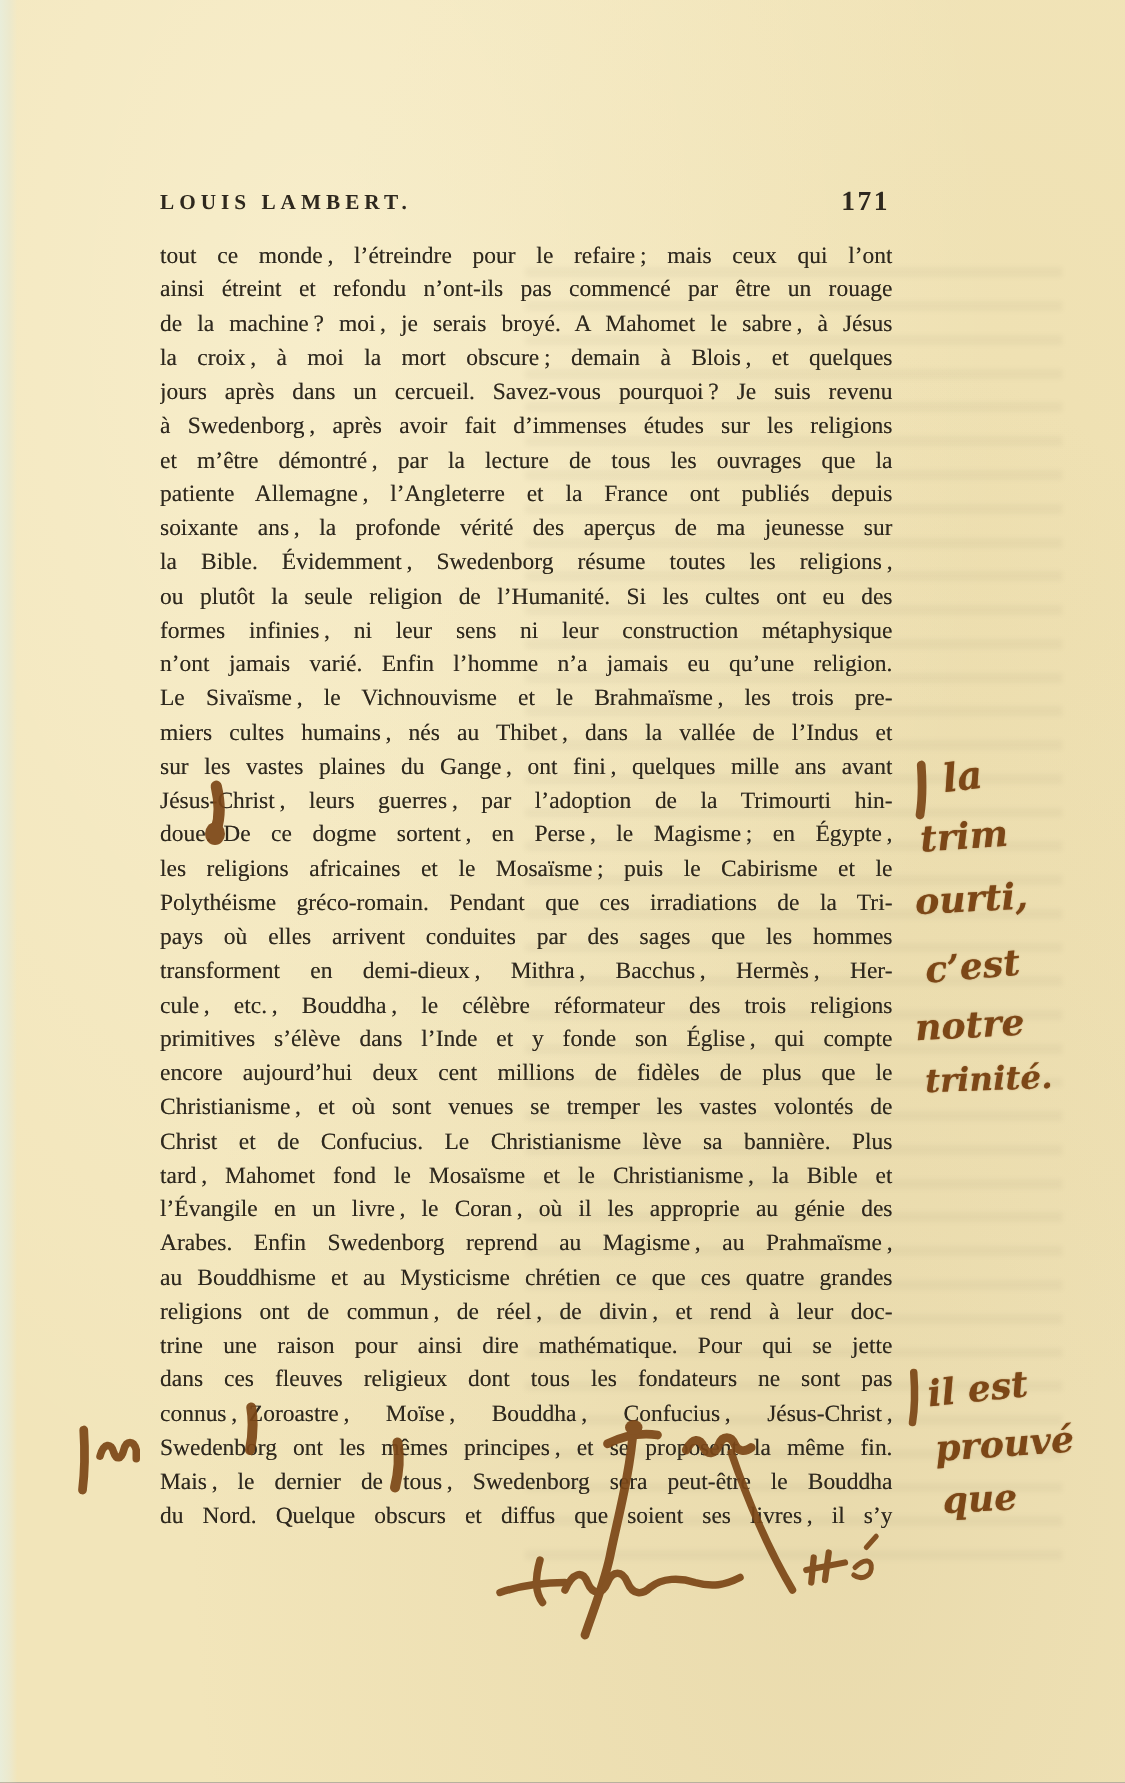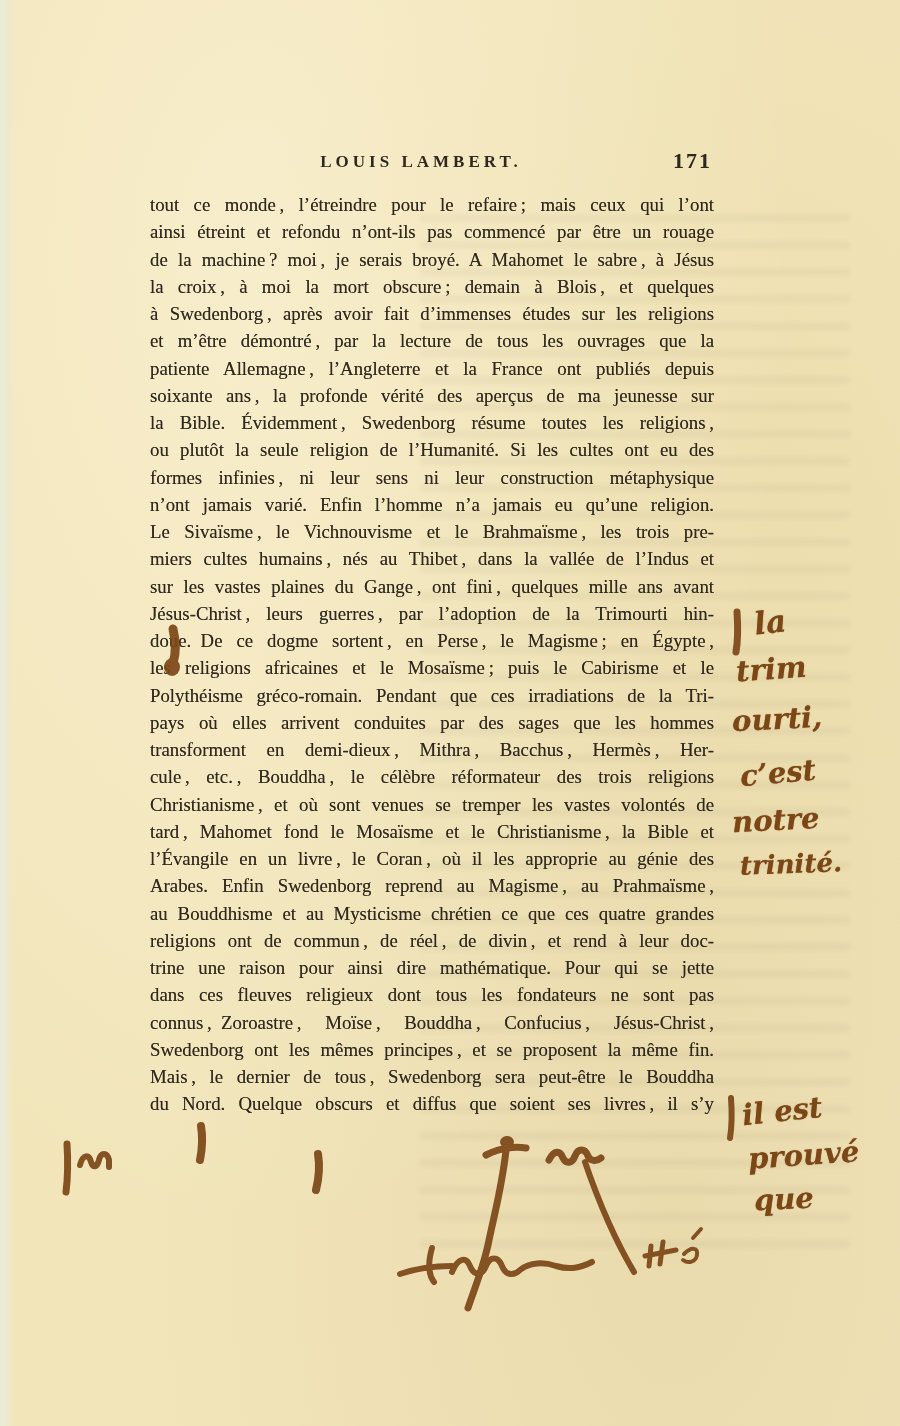--- a/index.html
+++ b/index.html
@@ -11,27 +11,27 @@
       radial-gradient(ellipse at 75% 85%, rgba(203,182,126,.22), rgba(203,182,126,0) 55%),
       radial-gradient(ellipse at 85% 30%, rgba(231,214,160,.35), rgba(231,214,160,0) 50%);
     font-family:"Liberation Serif", serif;
   }
   .edge-left{position:absolute;left:0;top:0;width:14px;height:100%;
     background:linear-gradient(90deg,#e9edd9 0%,#ece9cd 55%,rgba(236,233,205,0) 100%);}
   .showthrough{position:absolute;left:420px;top:200px;width:430px;height:1050px;opacity:.05;
     background:repeating-linear-gradient(180deg, transparent 0 14px, #6b6348 14px 22px, transparent 22px 27px);
     filter:blur(2px);}
   .header{position:absolute;left:128px;top:152px;width:586px;height:30px;color:#2e281e;}
-  .running-title{position:absolute;left:0;right:0;text-align:center;
+  .running-title{position:absolute;left:0;right:0;text-align:left;
     font-size:17px;font-weight:bold;letter-spacing:4px;}
   .page-number{position:absolute;right:2px;top:-4px;font-size:22px;letter-spacing:2px;font-weight:bold;font-family:Liberation Serif, serif;}
   .body-text{position:absolute;left:128px;top:191px;width:586px;color:#2e281e;
     font-size:18.8px;}
   .text-line{height:27.25px;line-height:27.25px;text-align:justify;text-align-last:justify;
-    overflow:hidden;white-space:normal;text-shadow:0 0 .5px rgba(46,40,30,.55);margin-left:22px;}
+    overflow:hidden;white-space:normal;text-shadow:0 0 .5px rgba(46,40,30,.55);}
   .ink-overlay{position:absolute;left:0;top:0;width:900px;height:1426px;pointer-events:none;}
   .margin-note{position:absolute;color:#7c4717;}
   .hand{position:absolute;font-family:"DejaVu Serif", serif;font-style:italic;font-weight:bold;
     color:#7c4717;white-space:nowrap;text-shadow:0 0 1px rgba(124,71,23,.7);}
 </style>
 </head>
 <body>
 
 <div class="page">
   <div class="edge-left"></div>
@@ -40,39 +40,43 @@
   <div class="header">
     <div class="running-title">LOUIS LAMBERT.</div>
     <div class="page-number">171</div>
   </div>
 
   <div class="body-text">
       <div class="text-line">tout ce monde , l’étreindre pour le refaire ; mais ceux qui l’ont</div>
       <div class="text-line">ainsi étreint et refondu n’ont-ils pas commencé par être un rouage</div>
       <div class="text-line">de la machine ? moi , je serais broyé. A Mahomet le sabre , à Jésus</div>
       <div class="text-line">la croix , à moi la mort obscure ; demain à Blois , et quelques</div>
+      <div class="text-line">jours après dans un cercueil. Savez-vous pourquoi ? Je suis revenu</div>
       <div class="text-line">à Swedenborg , après avoir fait d’immenses études sur les religions</div>
       <div class="text-line">et m’être démontré , par la lecture de tous les ouvrages que la</div>
       <div class="text-line">patiente Allemagne , l’Angleterre et la France ont publiés depuis</div>
       <div class="text-line">soixante ans , la profonde vérité des aperçus de ma jeunesse sur</div>
       <div class="text-line">la Bible. Évidemment , Swedenborg résume toutes les religions ,</div>
       <div class="text-line">ou plutôt la seule religion de l’Humanité. Si les cultes ont eu des</div>
       <div class="text-line">formes infinies , ni leur sens ni leur construction métaphysique</div>
       <div class="text-line">n’ont jamais varié. Enfin l’homme n’a jamais eu qu’une religion.</div>
       <div class="text-line">Le Sivaïsme , le Vichnouvisme et le Brahmaïsme , les trois pre-</div>
       <div class="text-line">miers cultes humains , nés au Thibet , dans la vallée de l’Indus et</div>
       <div class="text-line">sur les vastes plaines du Gange , ont fini , quelques mille ans avant</div>
       <div class="text-line">Jésus-Christ , leurs guerres , par l’adoption de la Trimourti hin-</div>
       <div class="text-line">doue. De ce dogme sortent , en Perse , le Magisme ; en Égypte ,</div>
       <div class="text-line">les religions africaines et le Mosaïsme ; puis le Cabirisme et le</div>
       <div class="text-line">Polythéisme gréco-romain. Pendant que ces irradiations de la Tri-</div>
       <div class="text-line">pays où elles arrivent conduites par des sages que les hommes</div>
       <div class="text-line">transforment en demi-dieux , Mithra , Bacchus , Hermès , Her-</div>
       <div class="text-line">cule , etc. , Bouddha , le célèbre réformateur des trois religions</div>
+      <div class="text-line">primitives s’élève dans l’Inde et y fonde son Église , qui compte</div>
+      <div class="text-line">encore aujourd’hui deux cent millions de fidèles de plus que le</div>
       <div class="text-line">Christianisme , et où sont venues se tremper les vastes volontés de</div>
+      <div class="text-line">Christ et de Confucius. Le Christianisme lève sa bannière. Plus</div>
       <div class="text-line">tard , Mahomet fond le Mosaïsme et le Christianisme , la Bible et</div>
       <div class="text-line">l’Évangile en un livre , le Coran , où il les approprie au génie des</div>
       <div class="text-line">Arabes. Enfin Swedenborg reprend au Magisme , au Prahmaïsme ,</div>
       <div class="text-line">au Bouddhisme et au Mysticisme chrétien ce que ces quatre grandes</div>
       <div class="text-line">religions ont de commun , de réel , de divin , et rend à leur doc-</div>
       <div class="text-line">trine une raison pour ainsi dire mathématique. Pour qui se jette</div>
       <div class="text-line">dans ces fleuves religieux dont tous les fondateurs ne sont pas</div>
       <div class="text-line">connus , Zoroastre , Moïse , Bouddha , Confucius , Jésus-Christ ,</div>
       <div class="text-line">Swedenborg ont les mêmes principes , et se proposent la même fin.</div>
       <div class="text-line">Mais , le dernier de tous , Swedenborg sera peut-être le Bouddha</div>

